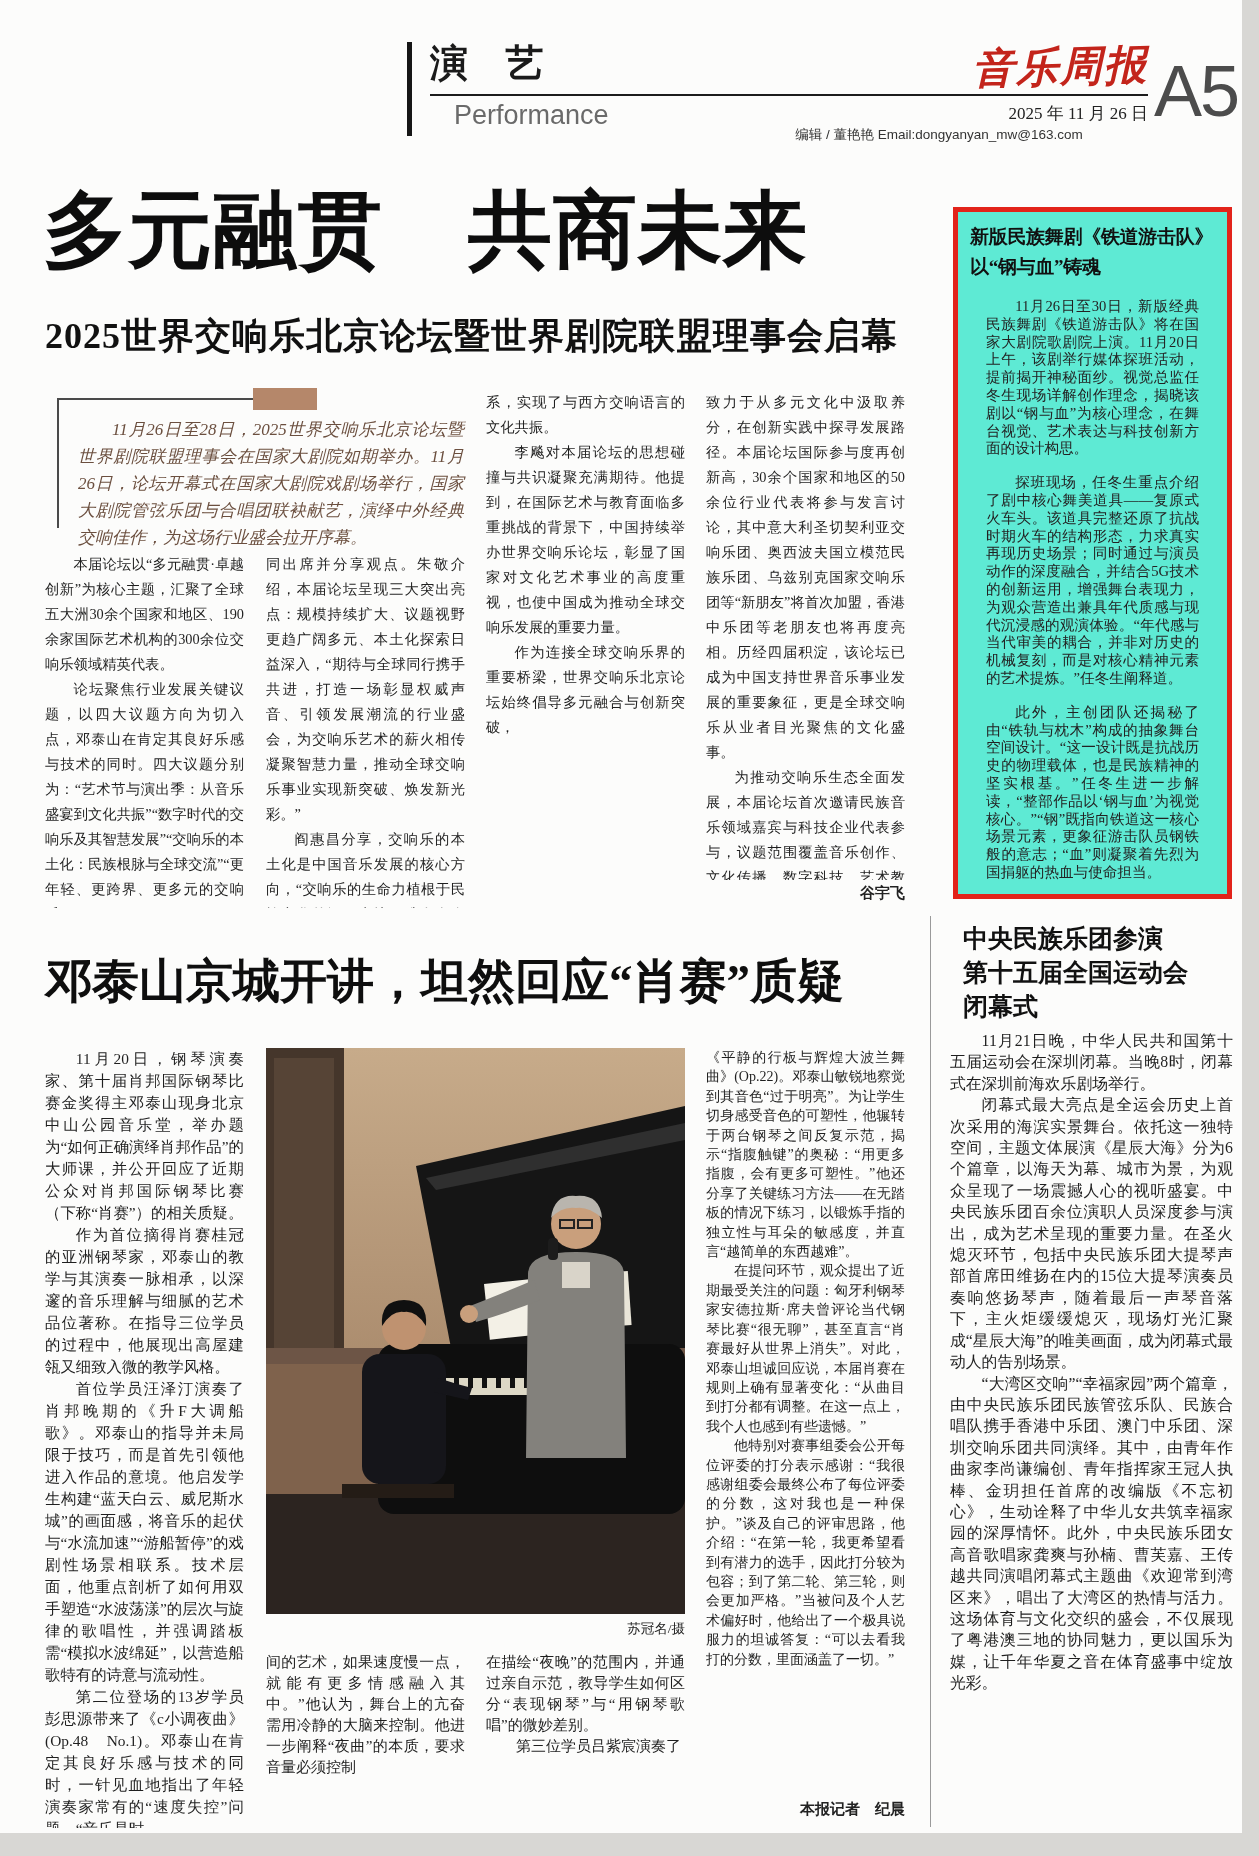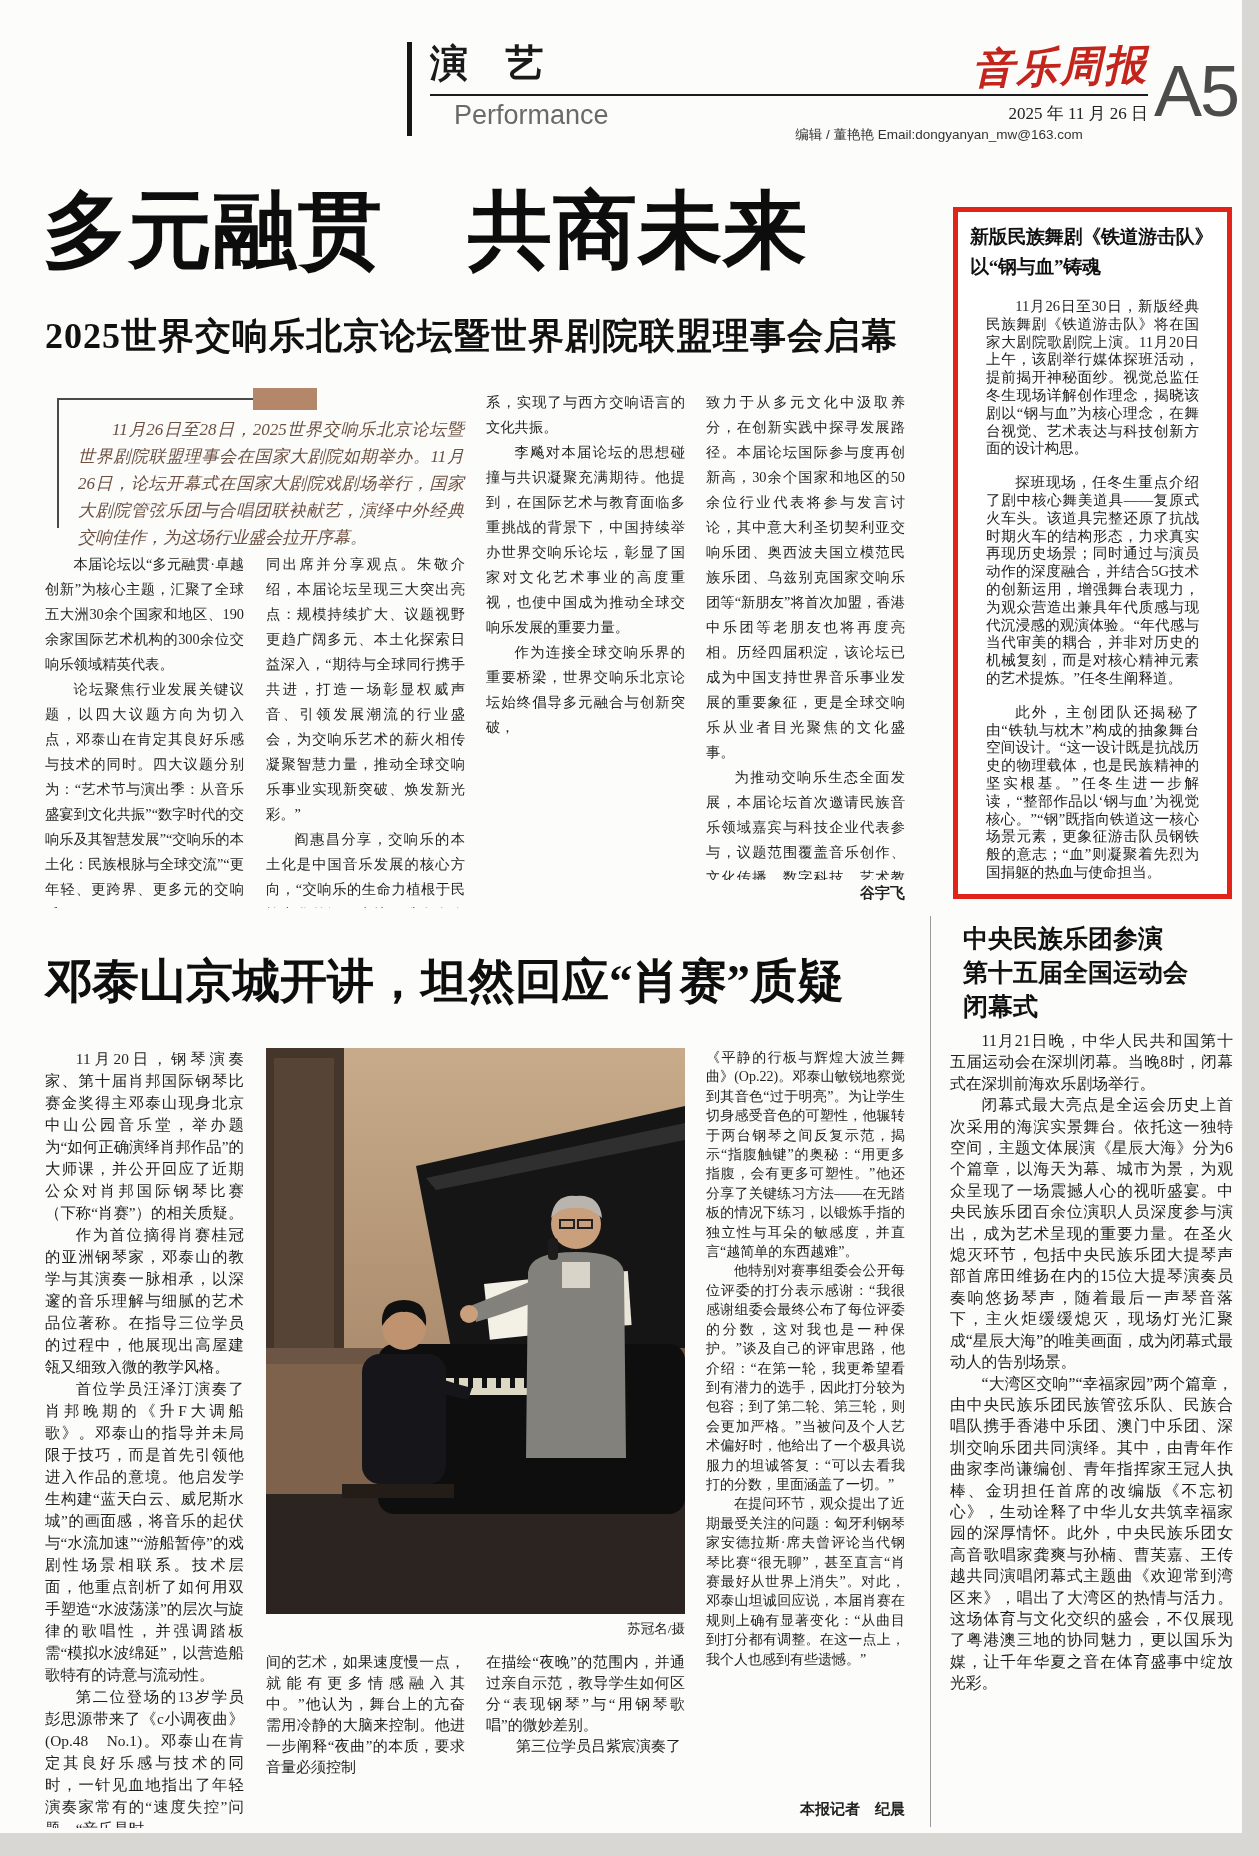--- a/index.html
+++ b/index.html
@@ -32,21 +32,21 @@
   .col{text-align:justify;overflow:hidden;color:#1f1f1f;}
   .col p{margin:0;text-indent:2em;}
   .col p.cont{text-indent:0;}
   .lead-col{font-size:14.3px;line-height:25px;}
   .c1{left:45px;top:552px;width:199px;height:356px;}
   .c2{left:266px;top:552px;width:199px;height:356px;}
   .c3{left:486px;top:390px;width:199px;height:516px;}
   .c4{left:706px;top:390px;width:199px;height:490px;}
   .lead-by{left:706px;top:884px;width:199px;text-align:right;font-weight:700;font-size:15px;}
   
-  .redbox{left:953px;top:207px;width:279px;height:692px;border:5px solid #e2231a;background:#ffffff;
+  .redbox{left:953px;top:207px;width:279px;height:692px;border:5px solid #e2231a;background:#5eead4;
           box-sizing:border-box;padding:10px 12px 8px;overflow:hidden;}
   .redbox .bt{font-size:19px;line-height:30px;font-weight:700;letter-spacing:-0.3px;color:#111;white-space:nowrap;}
   .redbox .body{margin-top:7px;font-size:14.6px;line-height:17.8px;text-align:justify;}
   .redbox .body p{margin:16px;text-indent:2em;}
   .pull-box{text-align:right;font-weight:700;margin-top:-17.8px;font-size:14.6px;}
   
   .rail2-t{left:963px;top:922px;width:270px;font-size:25px;line-height:34px;font-weight:700;color:#111;}
   .rail2-b{left:950px;top:1030px;width:283px;height:797px;font-size:15.8px;line-height:21.4px;}
   .vdiv{left:930px;top:916px;width:1px;height:911px;background:#9a9a9a;}
   
@@ -199,16 +199,16 @@
 
 <div class="abs col f2">
   <p class="cont">间的艺术，如果速度慢一点，就能有更多情感融入其中。”他认为，舞台上的亢奋需用冷静的大脑来控制。他进一步阐释“夜曲”的本质，要求音量必须控制</p>
 </div>
 <div class="abs col f3">
   <p class="cont">在描绘“夜晚”的范围内，并通过亲自示范，教导学生如何区分“表现钢琴”与“用钢琴歌唱”的微妙差别。</p>
   <p>第三位学员吕紫宸演奏了</p>
 </div>
 <div class="abs col f4">
   <p class="cont">《平静的行板与辉煌大波兰舞曲》(Op.22)。邓泰山敏锐地察觉到其音色“过于明亮”。为让学生切身感受音色的可塑性，他辗转于两台钢琴之间反复示范，揭示“指腹触键”的奥秘：“用更多指腹，会有更多可塑性。”他还分享了关键练习方法——在无踏板的情况下练习，以锻炼手指的独立性与耳朵的敏感度，并直言“越简单的东西越难”。</p>
+  <p>在提问环节，观众提出了近期最受关注的问题：匈牙利钢琴家安德拉斯·席夫曾评论当代钢琴比赛“很无聊”，甚至直言“肖赛最好从世界上消失”。对此，邓泰山坦诚回应说，本届肖赛在规则上确有显著变化：“从曲目到打分都有调整。在这一点上，我个人也感到有些遗憾。”</p>
   <p>他特别对赛事组委会公开每位评委的打分表示感谢：“我很感谢组委会最终公布了每位评委的分数，这对我也是一种保护。”谈及自己的评审思路，他介绍：“在第一轮，我更希望看到有潜力的选手，因此打分较为包容；到了第二轮、第三轮，则会更加严格。”当被问及个人艺术偏好时，他给出了一个极具说服力的坦诚答复：“可以去看我打的分数，里面涵盖了一切。”</p>
-  <p>在提问环节，观众提出了近期最受关注的问题：匈牙利钢琴家安德拉斯·席夫曾评论当代钢琴比赛“很无聊”，甚至直言“肖赛最好从世界上消失”。对此，邓泰山坦诚回应说，本届肖赛在规则上确有显著变化：“从曲目到打分都有调整。在这一点上，我个人也感到有些遗憾。”</p>
 </div>
 <div class="abs feat-by">本报记者　纪晨</div>
 
 </body></html>

